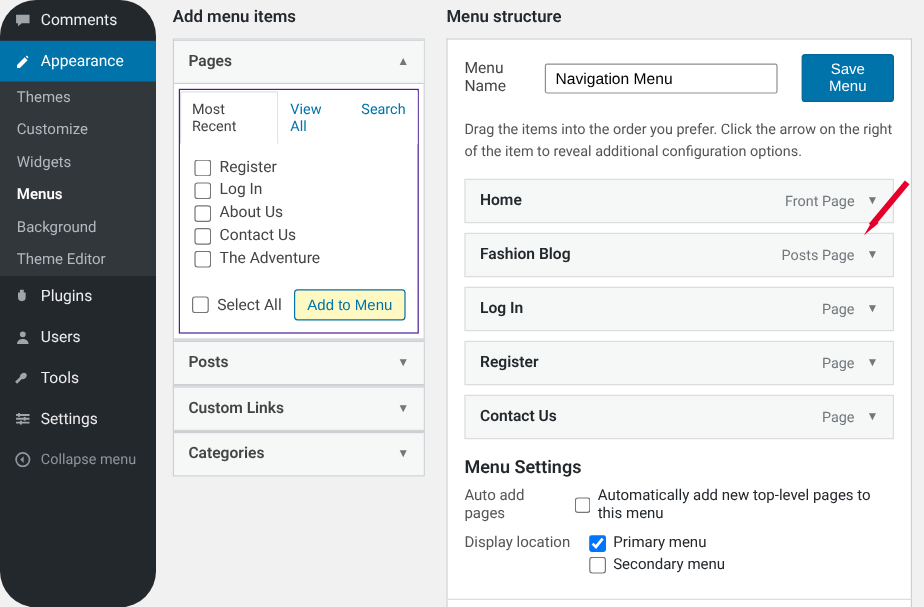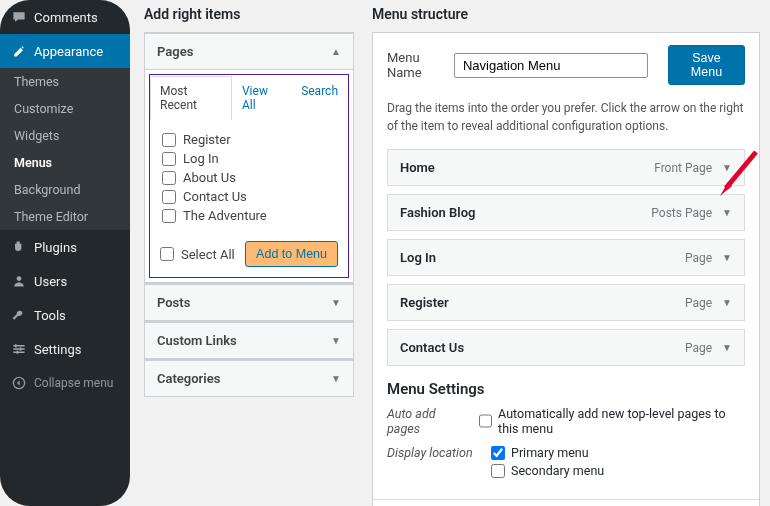--- a/index.html
+++ b/index.html
@@ -24,34 +24,34 @@
 .acc-h .tri { font-size: 10px; color: #72777c; }
 .acc-body { padding: 0; border-top: 1px solid #ccd0d4; }
 .tabs-c { border: 1px solid #4c1d95; margin: 4px; border-radius:0; }
 .tabs { display: flex; border-bottom: 1px solid #dcdcde; position: relative; top: 0; }
 .tab { padding: 7px 9px; font-size: 12px; color: #0073aa; cursor: pointer; border: 1px solid transparent; position: relative; top: 1px; background: #fff; }
 .tab.active { color: #444; border: 1px solid #dcdcde; border-bottom-color: #fff; border-radius: 2px 2px 0 0; }
 .chk-list { padding: 10px 12px 8px; }
 .chk-row { display: flex; align-items: center; padding: 2px 0; font-size: 13px; color: #444; }
 .chk-row input { margin-right: 7px; }
 .acc-foot { display: flex; justify-content: space-between; align-items: center; padding: 8px 10px 10px; }
-.btn-outline { border: 1px solid #0073aa; background: #fdba74; color: #0073aa; padding: 5px 10px; font-size: 12.5px; border-radius: 3px; cursor: pointer; }
+.btn-outline { border: 1px solid #0073aa; background: #fef9c3; color: #0073aa; padding: 5px 10px; font-size: 12.5px; border-radius: 3px; cursor: pointer; }
 .panel { border: 1px solid #ccd0d4; background: #fff; padding: 12px 14px; }
 .mn-row { display: flex; align-items: center; gap: 10px; margin-bottom: 2px; }
 .mn-row label { font-size: 13px; color: #444; }
 .mn-input { flex: 1; max-width: 240px; border: 1px solid #8c8f94; padding: 4px 8px; font-size: 13px; border-radius: 2px; }
 .btn-primary { background: #0073aa; color: #fff; border: 1px solid #006799; padding: 5px 12px; font-size: 12.5px; border-radius: 3px; cursor: pointer; }
 .desc { font-size: 12px; color: #555; margin: 14px 0 14px; line-height: 1.5; }
 .mi { border: 1px solid #dcdcde; margin-bottom: 8px; display: flex; justify-content: space-between; align-items: center; padding: 10px 12px; background: #f6f7f7; cursor: move; }
 .mi .t { font-weight: 600; font-size: 13px; color: #23282d; }
 .mi .r { display: flex; align-items: center; gap: 10px; color: #72777c; font-size: 12px; }
 .mi .caret { font-size: 10px; transform: rotate(0);}
 .ms-h { font-size: 15px; font-weight: 600; color: #23282d; margin: 14px 0 8px; }
 .ms-row { display: flex; align-items: flex-start; gap: 12px; font-size: 12.5px; margin-bottom: 6px; }
-.ms-row .lbl { width: 92px; color: #555; font-style: italic; }
+.ms-row .lbl { width: 92px; color: #555; }
 .ms-row .opts label { display: flex; align-items: center; gap: 6px; margin-bottom: 3px; }
 .foot { display: flex; justify-content: space-between; align-items: center; padding: 10px 14px; border: 1px solid #ccd0d4; border-top: 1px solid #dcdcde; background: #fff; margin-top: auto; }
 input[type=checkbox]{ width:14px; height:14px; }
 .arrow-annot { position: absolute; left: 716px; top: 146px; pointer-events: none; }
 .rel { position: relative; }
 </style>
 </head>
 <body>
 
 <div class="wrap rel">
@@ -122,21 +122,21 @@
             <circle cx="10" cy="10" r="8" fill="none" stroke="#8e969c" stroke-width="2"></circle>
             <path d="M11 6l-4 4 4 4"></path>
           </svg>
         </span>
       <span>Collapse menu</span>
     </div>
   </div>
 
   <div class="main">
     <div class="col-left">
-      <div class="col-h">Add right items</div>
+      <div class="col-h">Add menu items</div>
       <div class="acc">
         <div class="acc-h">
           <span>Pages</span>
           <span class="tri">▲</span>
         </div>
         <div class="acc-body">
           <div class="tabs-c">
             <div class="tabs">
               <div class="tab active">Most Recent</div>
               <div class="tab">View All</div>

